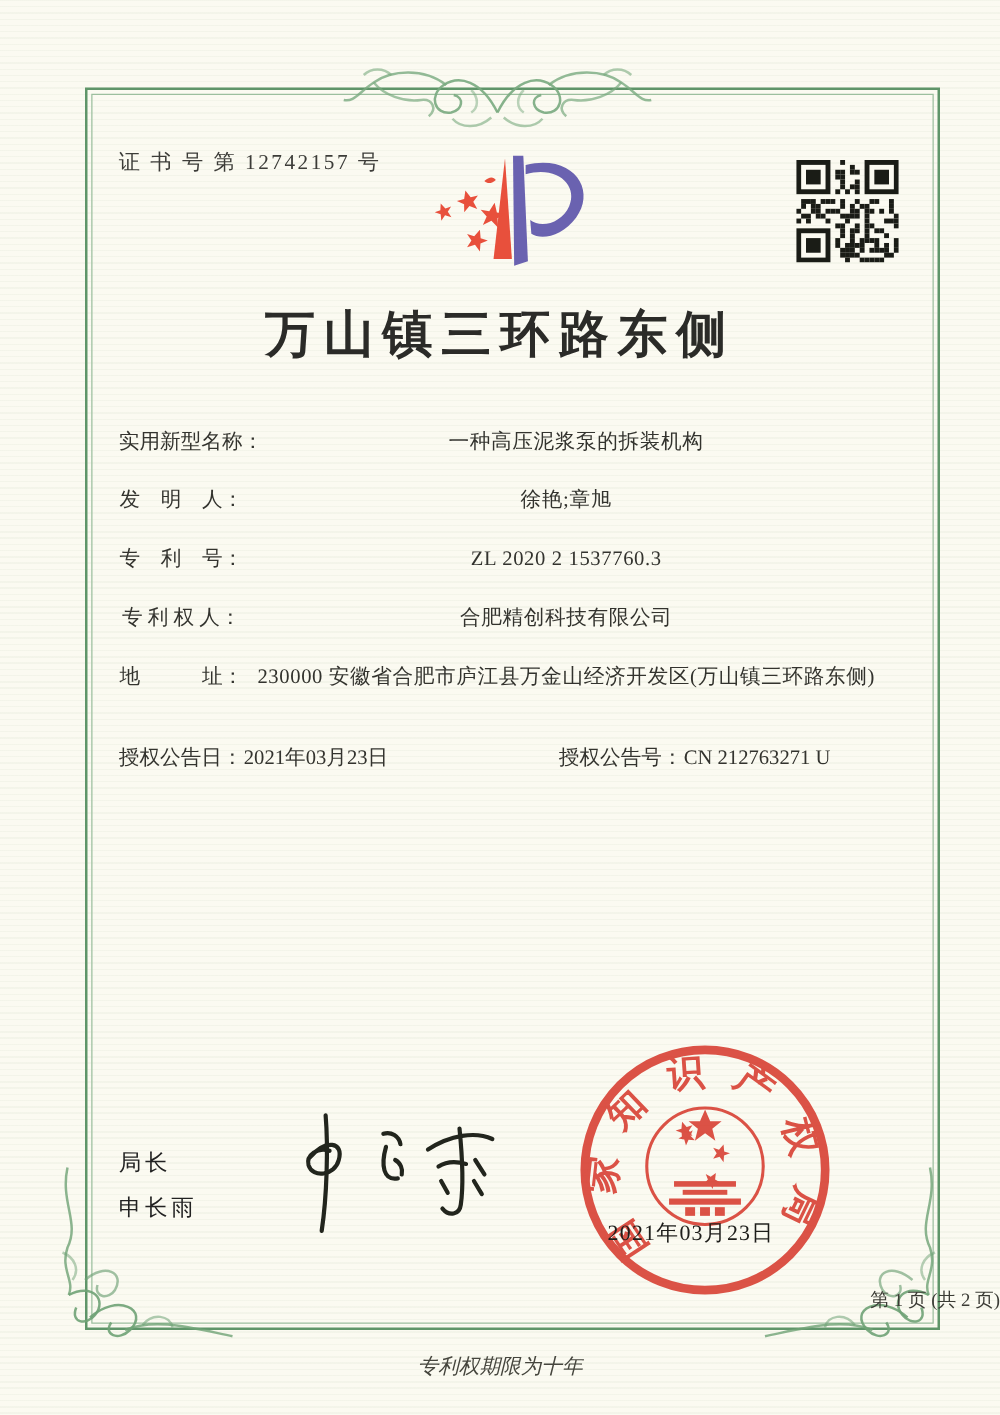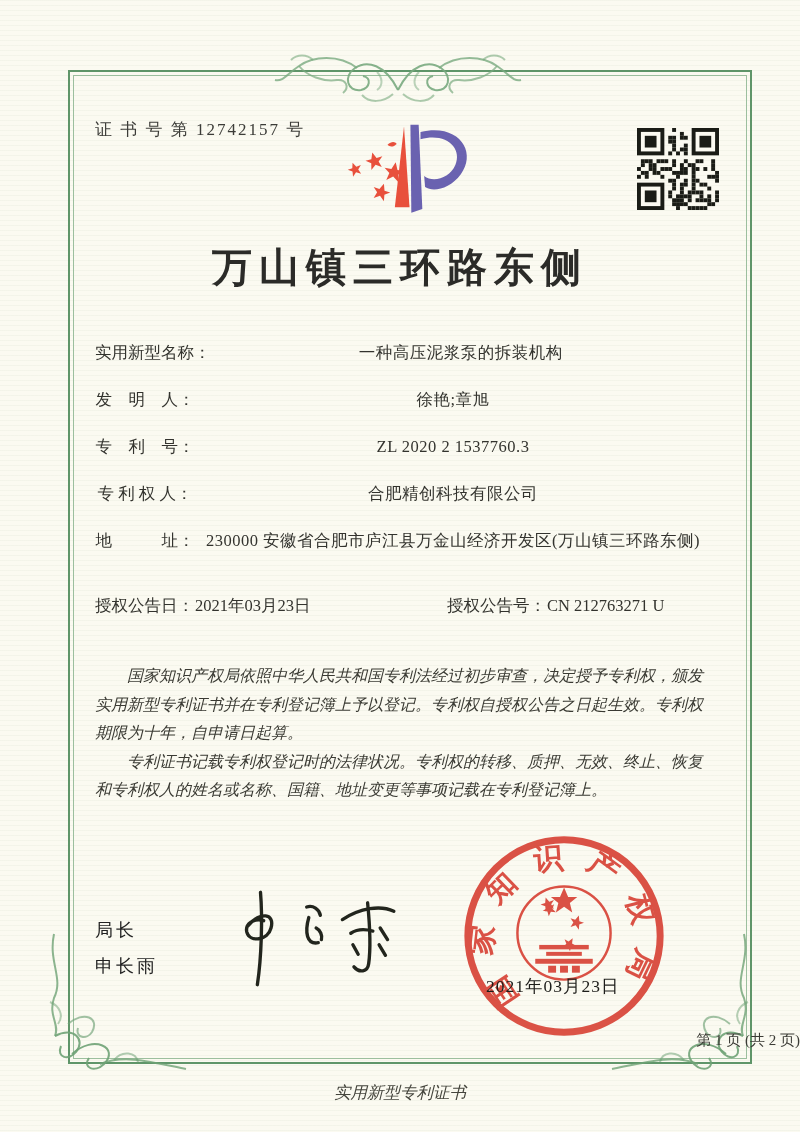--- a/index.html
+++ b/index.html
@@ -255,24 +255,20 @@
         <span class="flabel">授权公告日：</span>
         <span>2021年03月23日</span>
       </span>
       <span class="pair">
         <span class="flabel">授权公告号：</span>
         <span>CN 212763271 U</span>
       </span>
     </div>
   </div>
 
-  <div class="paras">
-    <p>国家知识产权局依照中华人民共和国专利法经过初步审查，决定授予专利权，颁发实用新型专利证书并在专利登记簿上予以登记。专利权自授权公告之日起生效。专利权期限为十年，自申请日起算。</p>
-    <p>专利证书记载专利权登记时的法律状况。专利权的转移、质押、无效、终止、恢复和专利权人的姓名或名称、国籍、地址变更等事项记载在专利登记簿上。</p>
-  </div>
 
   <div class="signer t1">局长</div>
   <div class="signer t2">申长雨</div>
 
   <svg class="signature" width="190" height="105" viewBox="0 0 180 100">
     <g fill="none" stroke="#22251d" stroke-width="3.2" stroke-linecap="round" stroke-linejoin="round">
       <path d="M28 38 C 40 24, 54 26, 50 40 C 47 52, 30 54, 27 44 C 25 36, 34 30, 43 33"></path>
       <path d="M40 6 C 42 30, 41 68, 37 94"></path>
       <path d="M84 20 C 90 18, 96 22, 97 28"></path>
       <path d="M86 30 C 82 44, 84 56, 95 54"></path>
@@ -305,15 +301,15 @@
         <rect x="86" y="138" width="58" height="5"></rect>
         <rect x="99" y="145" width="8" height="7"></rect>
         <rect x="123" y="145" width="8" height="7"></rect>
         <rect x="111" y="145" width="8" height="7"></rect>
       </g>
     </g>
   </svg>
   <div class="seal-date">2021年03月23日</div>
 
   <div class="page-footer">第 1 页 (共 2 页)</div>
-  <div class="back-note">实用新型专利证书</div>
+  <div class="back-note">专利权期限为十年</div>
 
 </div>
 
 </body></html>

